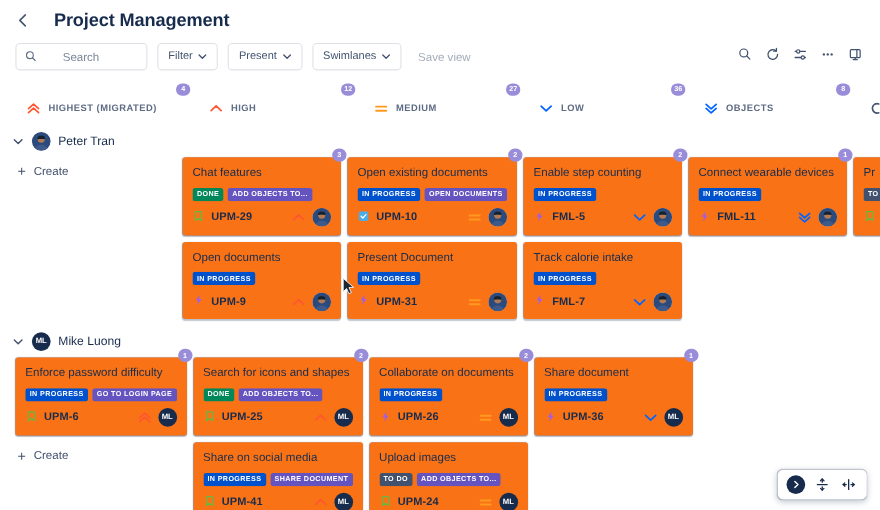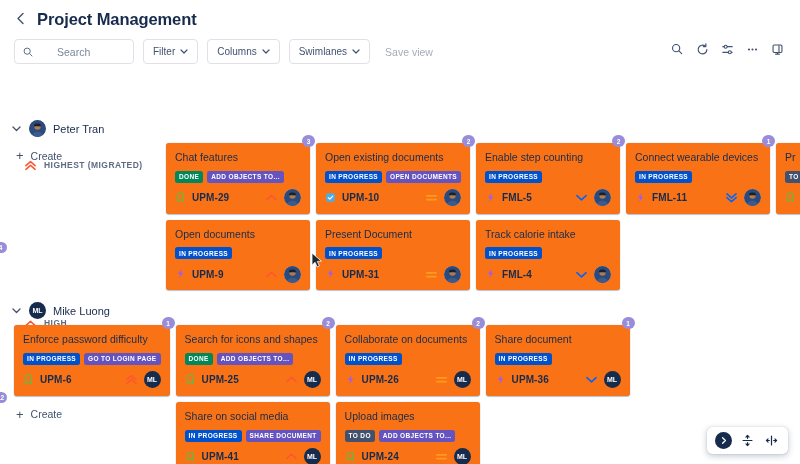--- a/index.html
+++ b/index.html
@@ -9,21 +9,21 @@
     font-family: "Liberation Sans", sans-serif;
     background: #ffffff;
     color: #172b4d;
     -webkit-font-smoothing: antialiased;
   }
   #app { position: relative; width: 800px; height: 464px; overflow: hidden; background:#fff; }
 
   
   .header { display:flex; align-items:center; gap:10px; padding: 10px 14px 6px 14px; }
   .back-chevron { color:#42526e; font-size:15px; line-height:1; padding:0 2px; cursor:pointer; }
-  .page-title { font-size:16.5px; font-weight:700; letter-spacing:-0.1px; color:#172b4d; }
+  .page-title { font-size:16.5px; font-weight:700; letter-spacing:-0.1px; color:#172b4d;margin-left:12px; }
 
   
   .toolbar { display:flex; align-items:center; gap:9px; padding: 4px 14px 10px 14px; position:relative; }
   .search-box {
     display:flex; align-items:center; gap:24px;
     width:120px; height:25px; padding:0 8px;
     border:1px solid #dfe1e6; border-radius:4px; background:#fff;
   }
   .search-box .ph { font-size:10.5px; color:#7a869a; }
   .dd-btn {
@@ -34,21 +34,21 @@
   }
   .dd-btn .caret { font-size:8px; color:#42526e; }
   .save-view { font-size:10.5px; color:#a5adba; padding:0 6px; cursor:default; }
   .toolbar-right { position:absolute; right:12px; top:3px; display:flex; align-items:center; gap:3px; }
   .icon-btn {
     width:22px; height:22px; border-radius:4px; background:#fff;
     display:flex; align-items:center; justify-content:center; cursor:pointer; color:#42526e;
   }
 
   
-  .col-headers { display:flex; padding: 2px 0 0 0; position:relative; height:34px;flex-direction:column; }
+  .col-headers { display:flex; padding: 2px 0 0 0; position:relative; height:34px; }
   .col-head {
     display:flex; align-items:center; gap:7px;
     flex: 0 0 150px; position:relative; padding-left:24px; padding-top:12px;
   }
   .col-head.c0 { flex: 0 0 166px; padding-left:24px; }
   .col-head .clabel { font-size:8.5px; font-weight:700; letter-spacing:0.45px; color:#5e6c84; white-space:nowrap; }
   .count-badge {
     position:absolute; top:0px; left:-6px;
     min-width:13px; height:11px; padding:0 3px;
     background:#998dd9; color:#fff;
@@ -163,21 +163,21 @@
     <div class="dd-btn">
       <span>Filter</span>
       <span class="caret">
         <svg width="8" height="5" viewBox="0 0 8 5" fill="none">
             <path d="M1 1L4 4L7 1" stroke="#42526e" stroke-width="1.2" stroke-linecap="round" stroke-linejoin="round"></path>
           </svg>
       </span>
     </div>
 
     <div class="dd-btn">
-      <span>Columns</span>
+      <span>Present</span>
       <span class="caret">
         <svg width="8" height="5" viewBox="0 0 8 5" fill="none">
             <path d="M1 1L4 4L7 1" stroke="#42526e" stroke-width="1.2" stroke-linecap="round" stroke-linejoin="round"></path>
           </svg>
       </span>
     </div>
 
     <div class="dd-btn">
       <span>Swimlanes</span>
       <span class="caret">
@@ -465,21 +465,21 @@
             <div class="card-wrap">
               <div class="card">
                 <div class="card-title">Track calorie intake</div>
                 <div class="tags">
                   <span class="tag inprogress">IN PROGRESS</span>
                 </div>
                 <div class="card-foot">
                   <span><svg class="type-icon" viewBox="0 0 12 12" fill="none">
                       <path d="M7.2 1.1L3.1 6.6h2.4L4.7 11l4.3-5.7H6.5z" fill="#a05ee8"></path>
                     </svg></span>
-                  <span class="issue-key">FML-4</span>
+                  <span class="issue-key">FML-7</span>
                   <span class="foot-right">
                     <span>
                       <svg class="prio" viewBox="0 0 14 12">
                         <path d="M2 3.9L7 8.6L12 3.9" stroke="#0065ff" stroke-width="1.7" stroke-linecap="round" stroke-linejoin="round" fill="none"></path>
                       </svg>
                     </span>
                     <span class="avatar photo">
                       <svg width="17" height="17" viewBox="0 0 17 17">
                         <circle cx="8.5" cy="8.5" r="8.5" fill="#2b4a7d"></circle>
                         <circle cx="8.5" cy="6.6" r="3.2" fill="#b07b53"></circle>

